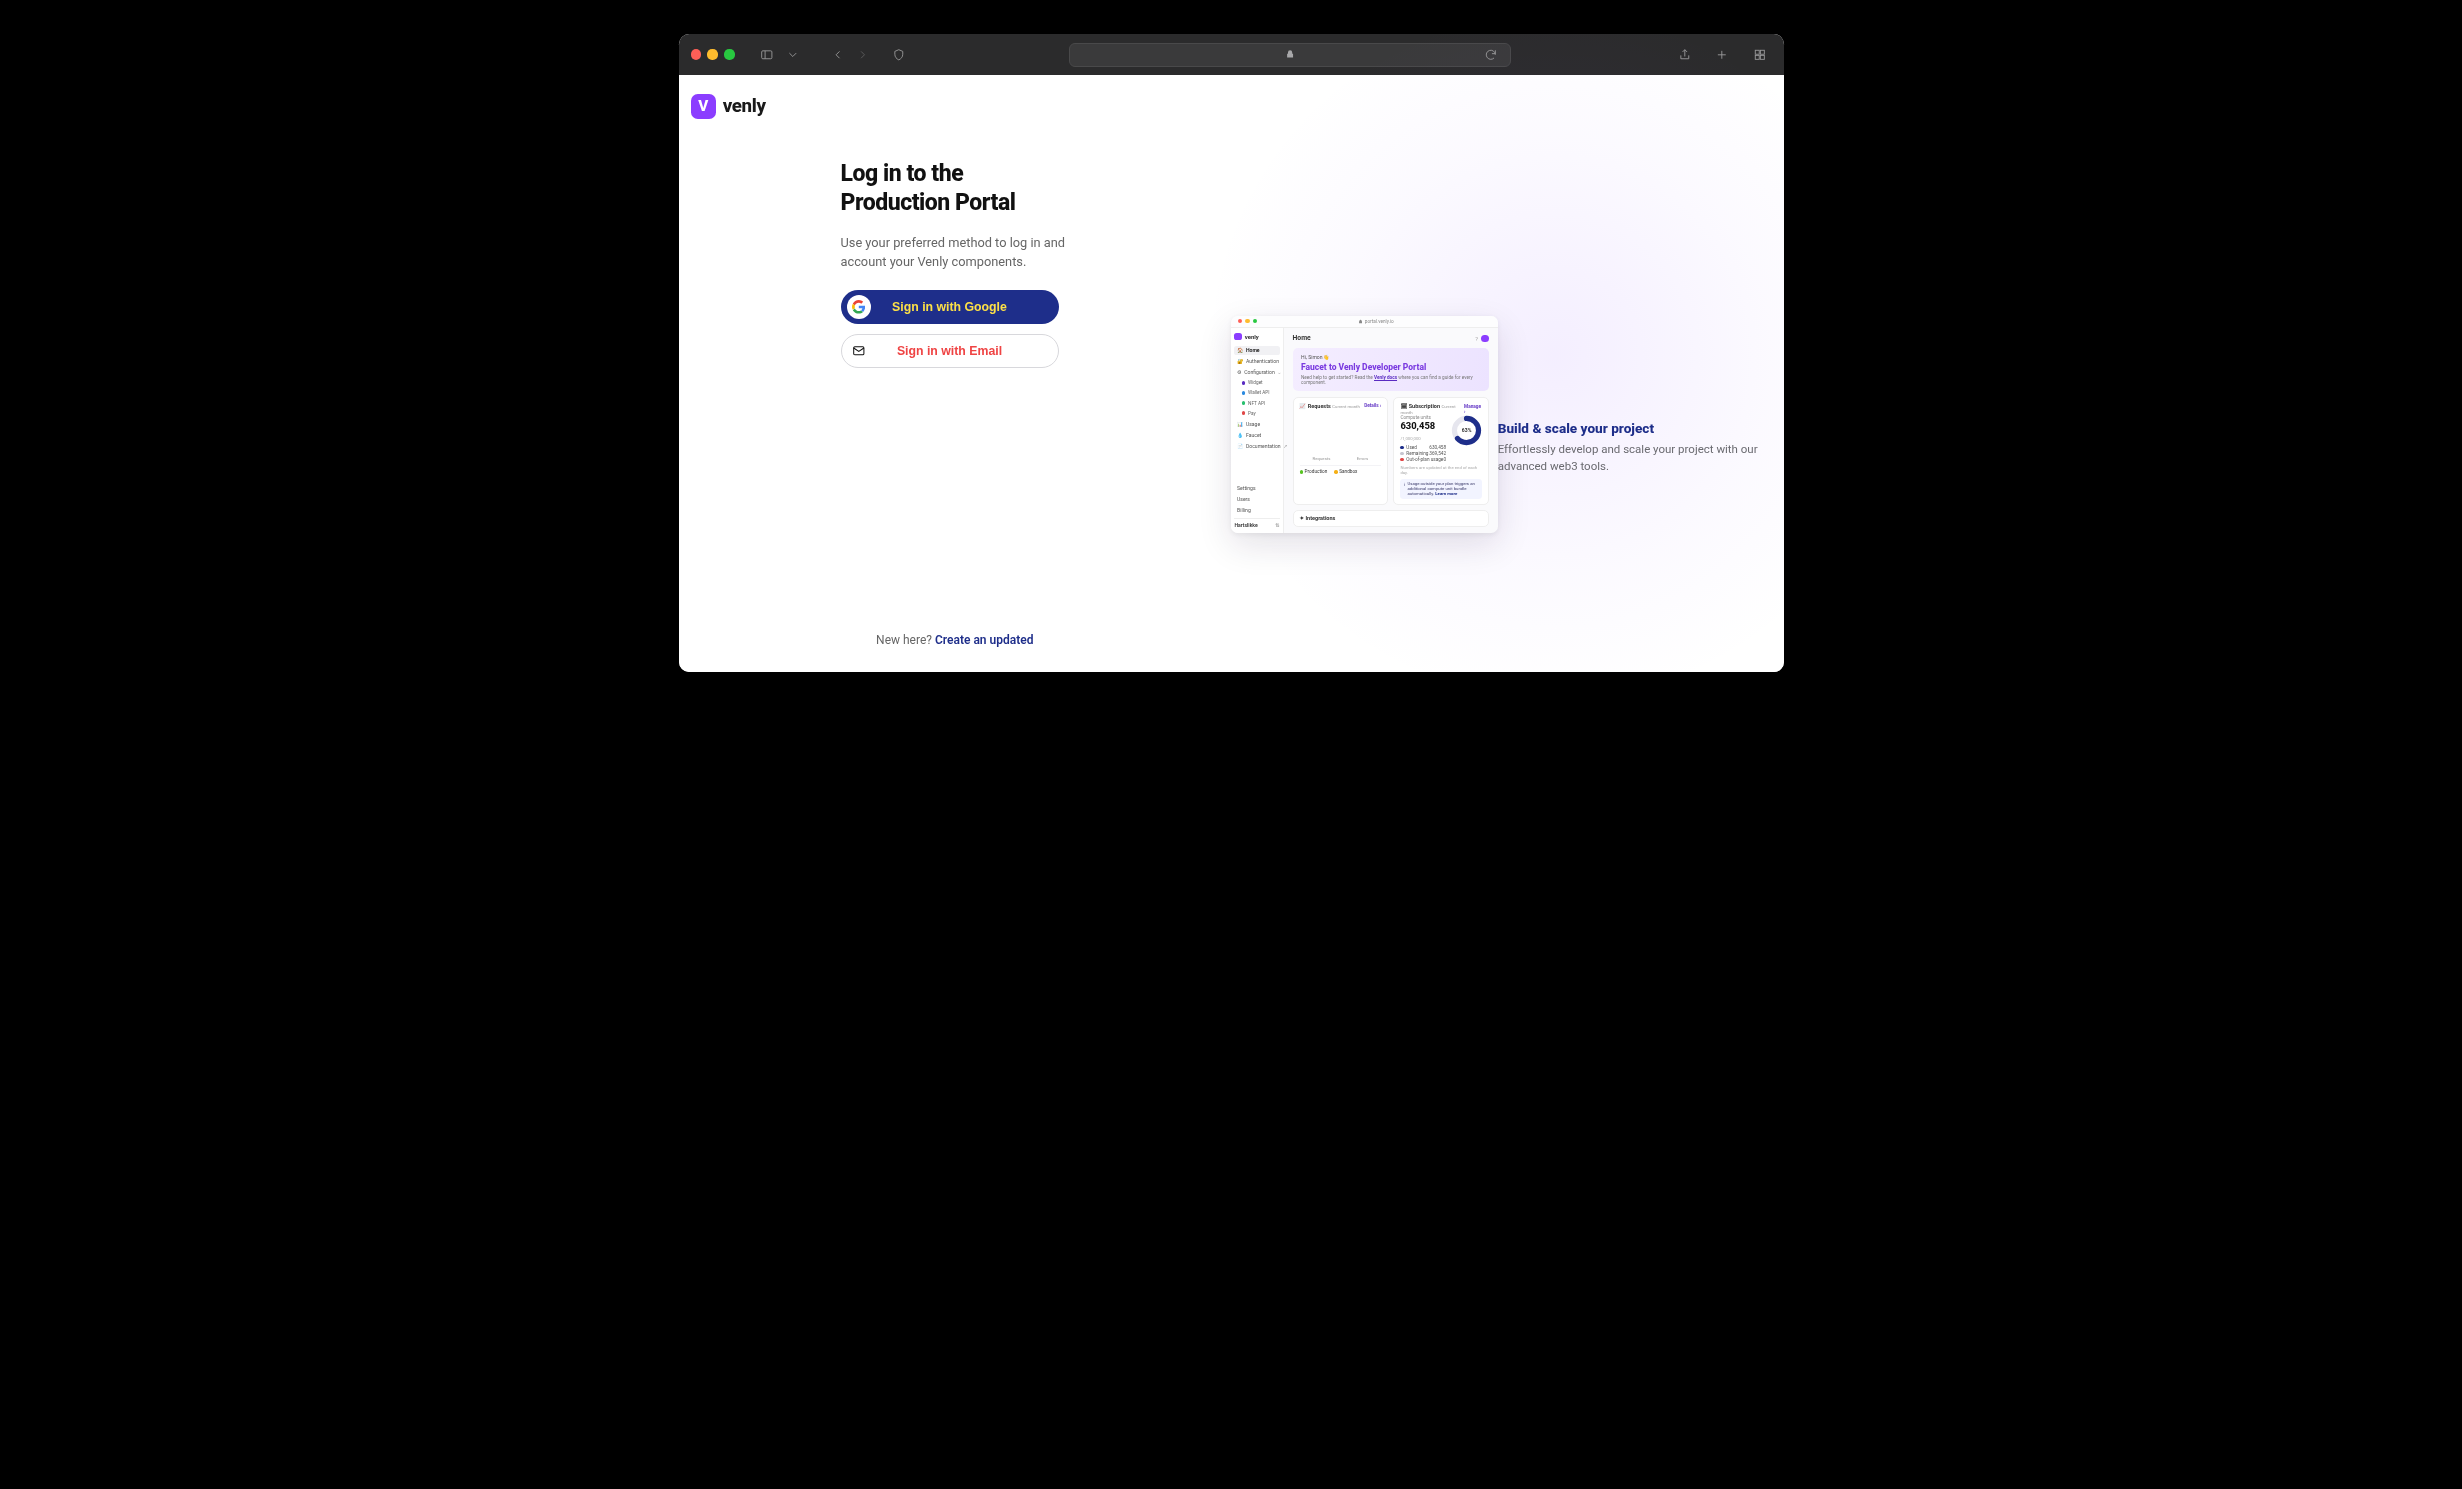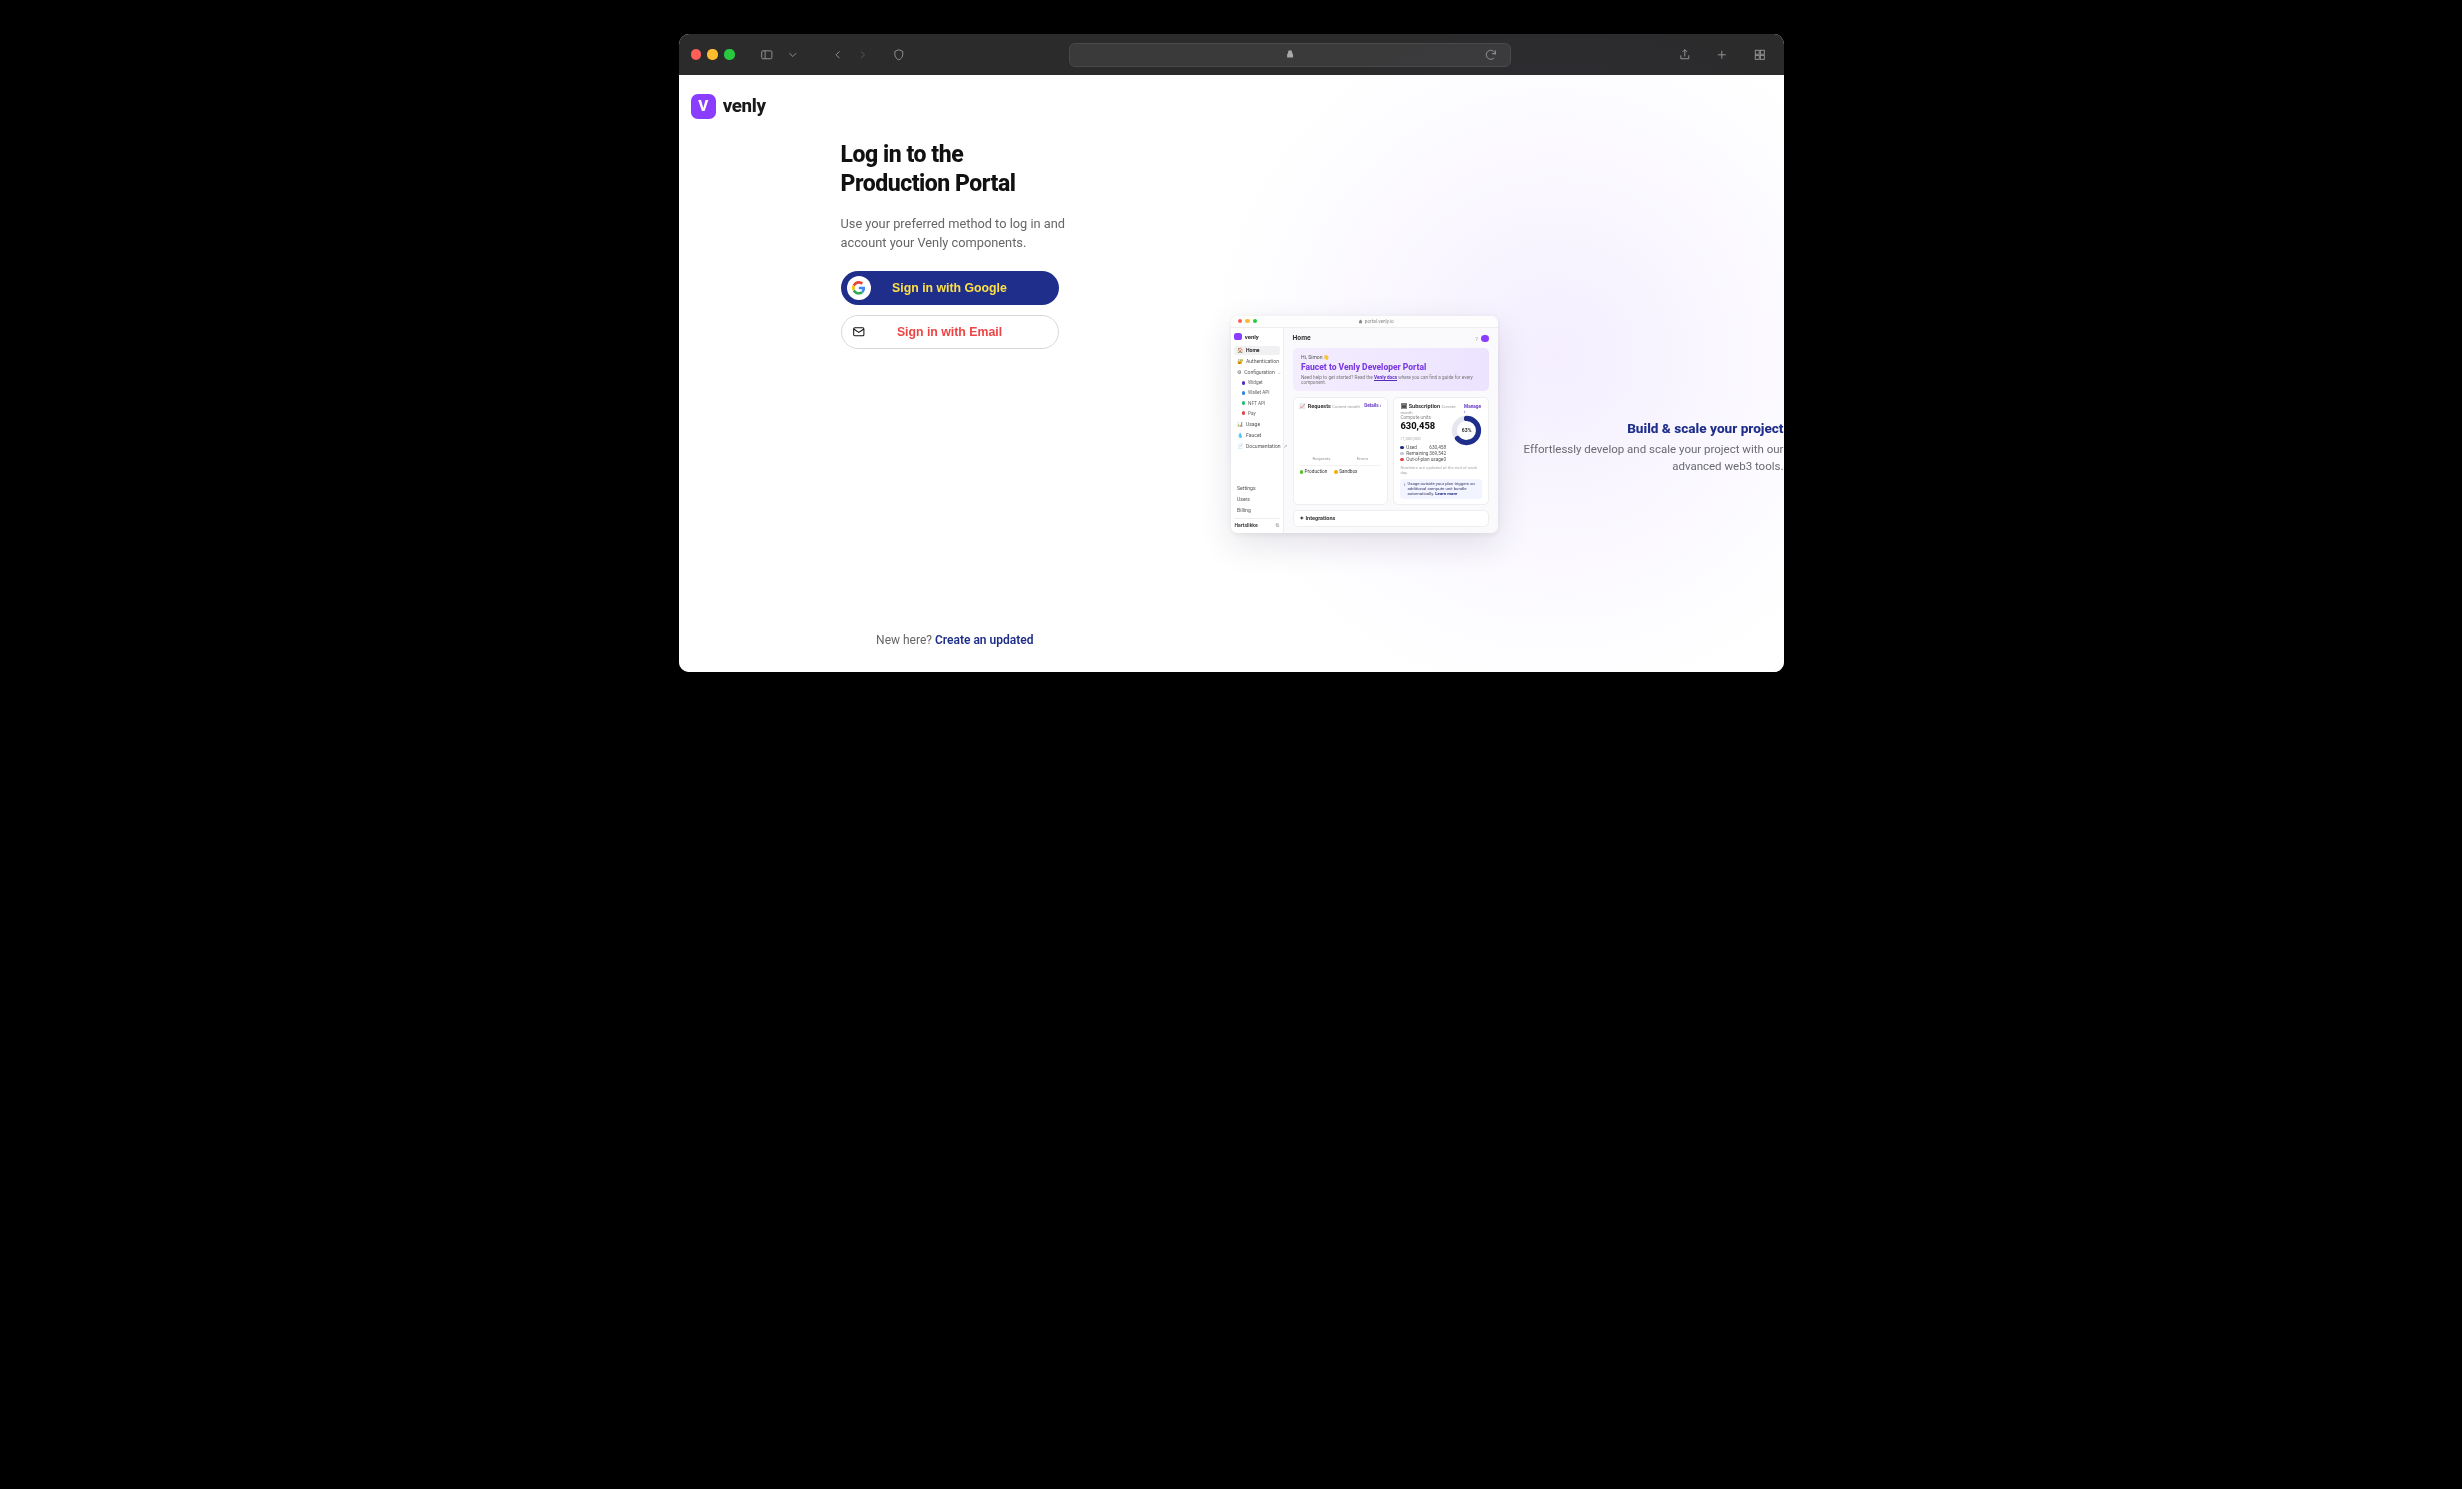--- a/index.html
+++ b/index.html
@@ -88,21 +88,21 @@
     background:#8b3dff;
     display:flex;align-items:center;justify-content:center;
     color:#fff; font-weight:800; font-size:15.3px;
   }
   .brand-text { font-weight:800; font-size:18.7px; color:#1a1a1a; letter-spacing:-0.02em; }
 
   .left {
     width: 50%;
     display:flex;
     flex-direction:column;
-    padding: 66px 0 0 162px;
+    padding: 85px 0 0 162px;
   }
   .login-title {
     font-size:23px;
     font-weight:800;
     color:#111;
     line-height:1.25;
     letter-spacing:-0.02em;
   }
   .login-sub {
     margin-top:15.3px;
@@ -239,21 +239,21 @@
   .sub-note{font-size:4.3px;color:#aaa;margin-top:3.4px;}
   .sub-banner{margin-top:3.4px;background:#f2f4ff;border-radius:3.4px;padding:2.6px 3.4px;font-size:4.3px;color:#3a3a6a;display:flex;gap:2.6px;}
   .sub-banner b{color:#1e2e8a;}
 
   .donut{ position:relative; width:31px;height:31px; }
   .donut svg{transform:rotate(-90deg);}
   .donut .pct{position:absolute;inset:0;display:flex;align-items:center;justify-content:center;font-size:5.1px;font-weight:700;}
 
   .pv-integ{ background:#fff; border:0.9px solid #eee; border-radius:5.1px; padding:4.3px 6px; font-size:5.5px; font-weight:700;}
 
-  .right-caption{ margin-top:45px; text-align:right; max-width:289px;}
+  .right-caption{ margin-top:45px; text-align:left; max-width:289px;}
   .right-caption h3{ font-size:13.6px; font-weight:800; color:#1e2e8a; }
   .right-caption p{ margin-top:5.1px; font-size:11.5px; color:#6a6a70; line-height:1.45;}
 
 </style>
 </head>
 <body>
 
 <div class="window">
 
   <div class="titlebar">

